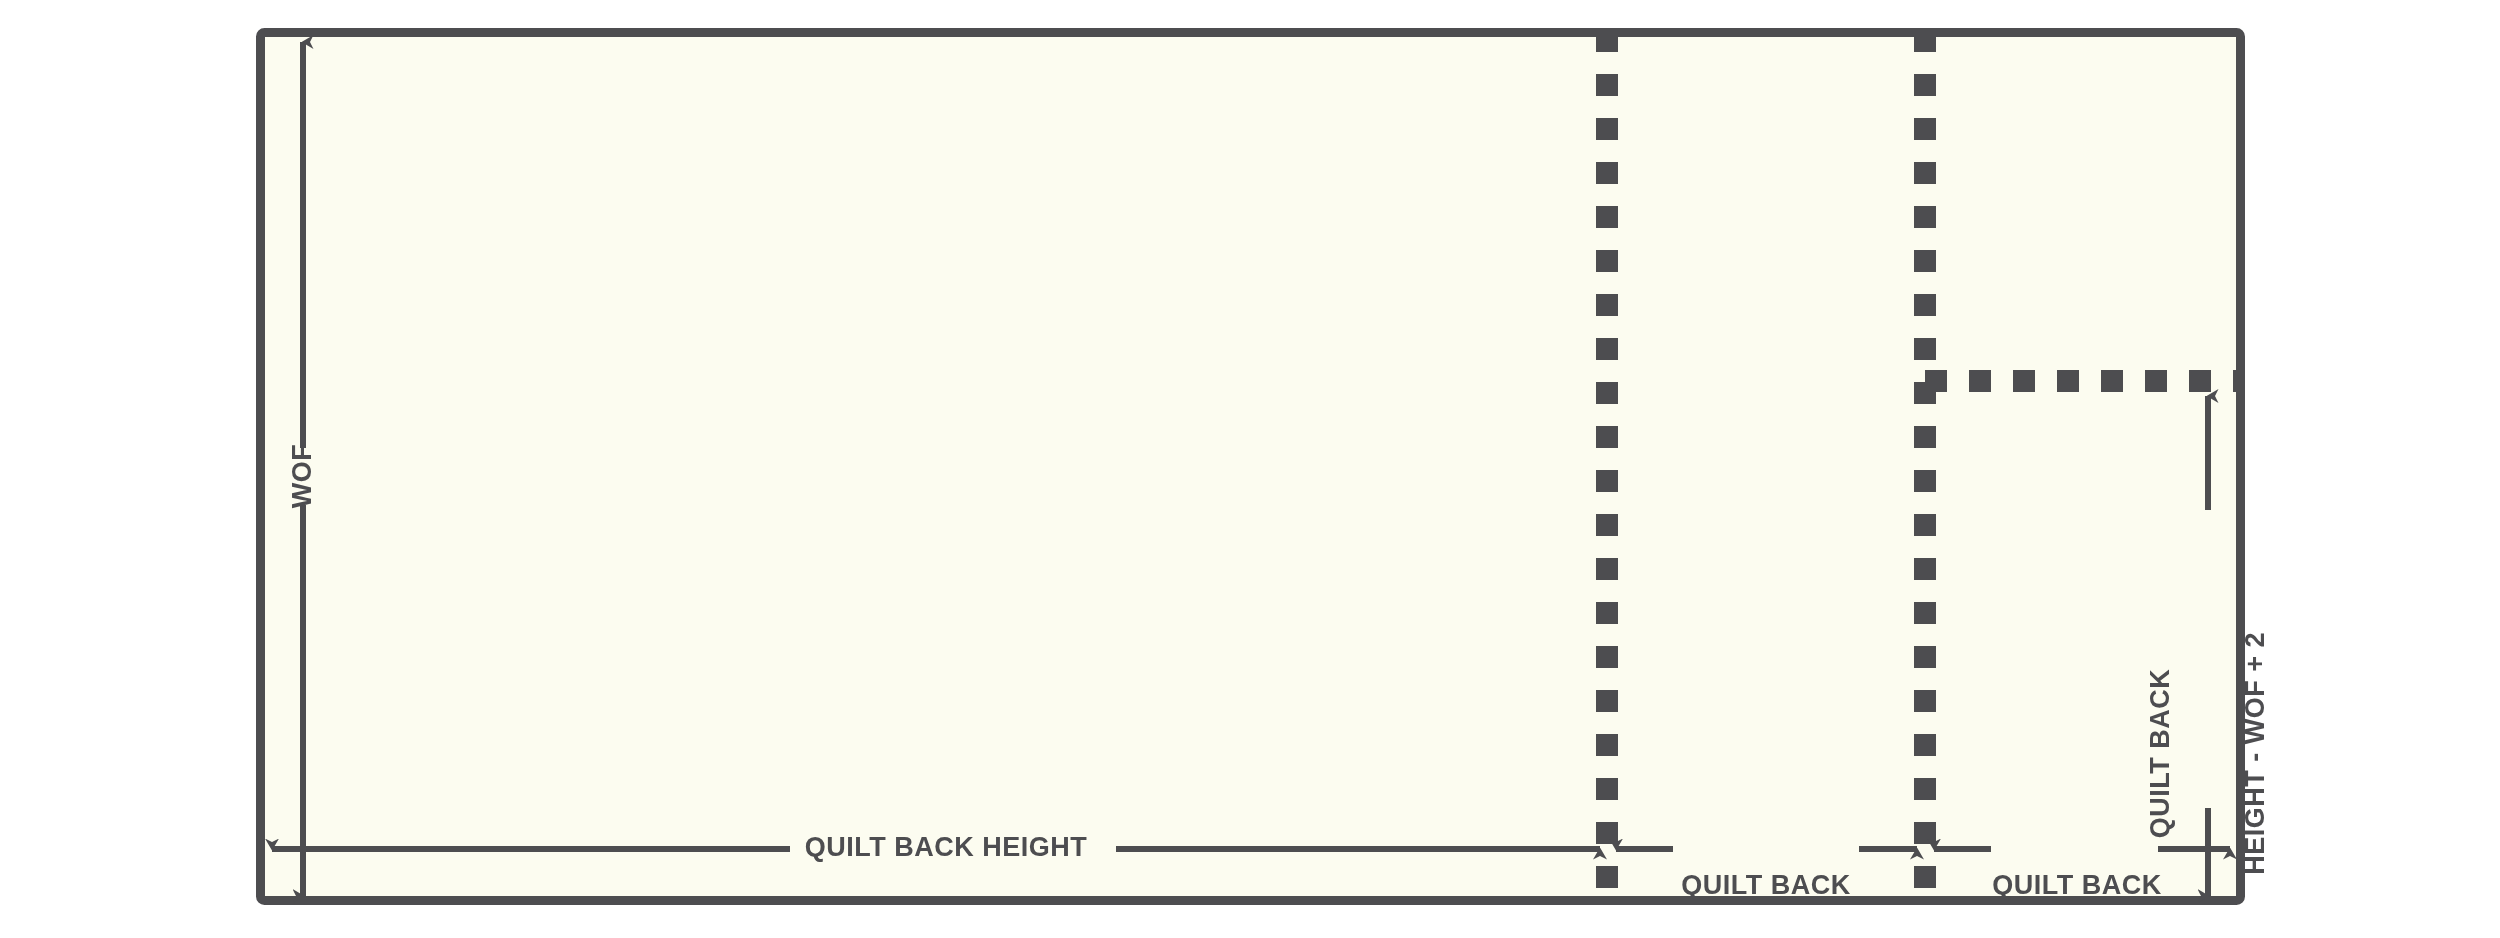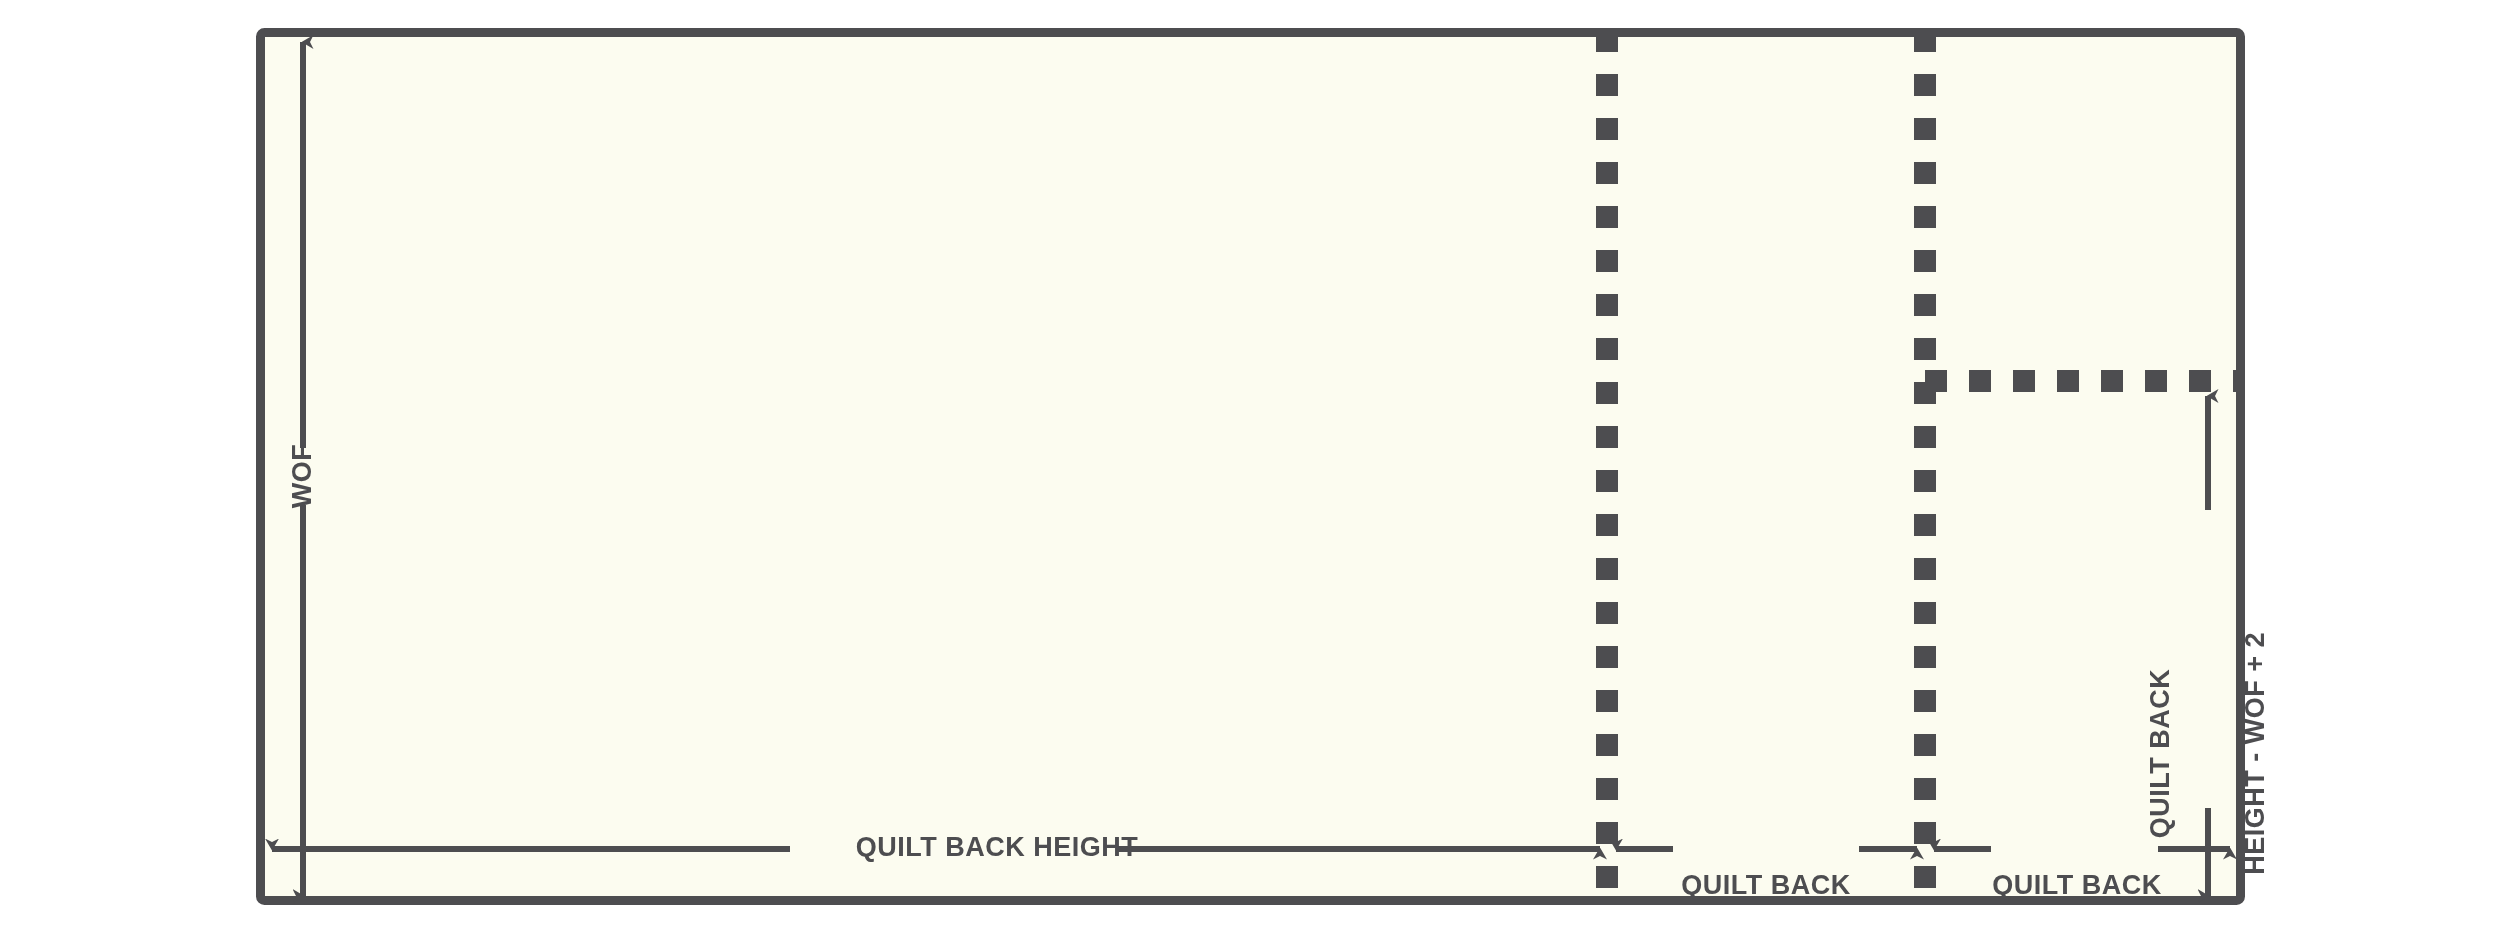--- a/index.html
+++ b/index.html
@@ -100,21 +100,21 @@
 
     <g>
       <line x1="2208" y1="510" x2="2208" y2="396" stroke="#4D4D50" stroke-width="6" marker-end="url(#arrowUp)"></line>
       <line x1="2208" y1="808" x2="2208" y2="896" stroke="#4D4D50" stroke-width="6" marker-end="url(#arrowUp)"></line>
     </g>
 
   </svg>
 
   <div class="label label-rot" style="left: 303px; top: 477px; width: 200px; margin-left: -100px; margin-top: -17px; transform: rotate(-90deg); color: rgb(77, 77, 80);">WOF</div>
 
-  <div class="label label-h" style="left: 997px; top: 849px; width: 330px; margin-left: -165px; margin-top: -17px; color: rgb(77, 77, 80);">QUILT BACK HEIGHT</div>
+  <div class="label label-h" style="left: 946px; top: 849px; width: 330px; margin-left: -165px; margin-top: -17px; color: rgb(77, 77, 80);">QUILT BACK HEIGHT</div>
 
   <div class="label label-stack" style="left: 1766px; top: 806px; width: 290px; margin-left: -145px; color: rgb(77, 77, 80);">
     <div>QUILT BACK</div>
     
     
   </div>
 
   <div class="label label-stack" style="left: 2077px; top: 806px; width: 290px; margin-left: -145px; color: rgb(77, 77, 80);">
     <div>QUILT BACK</div>
     

